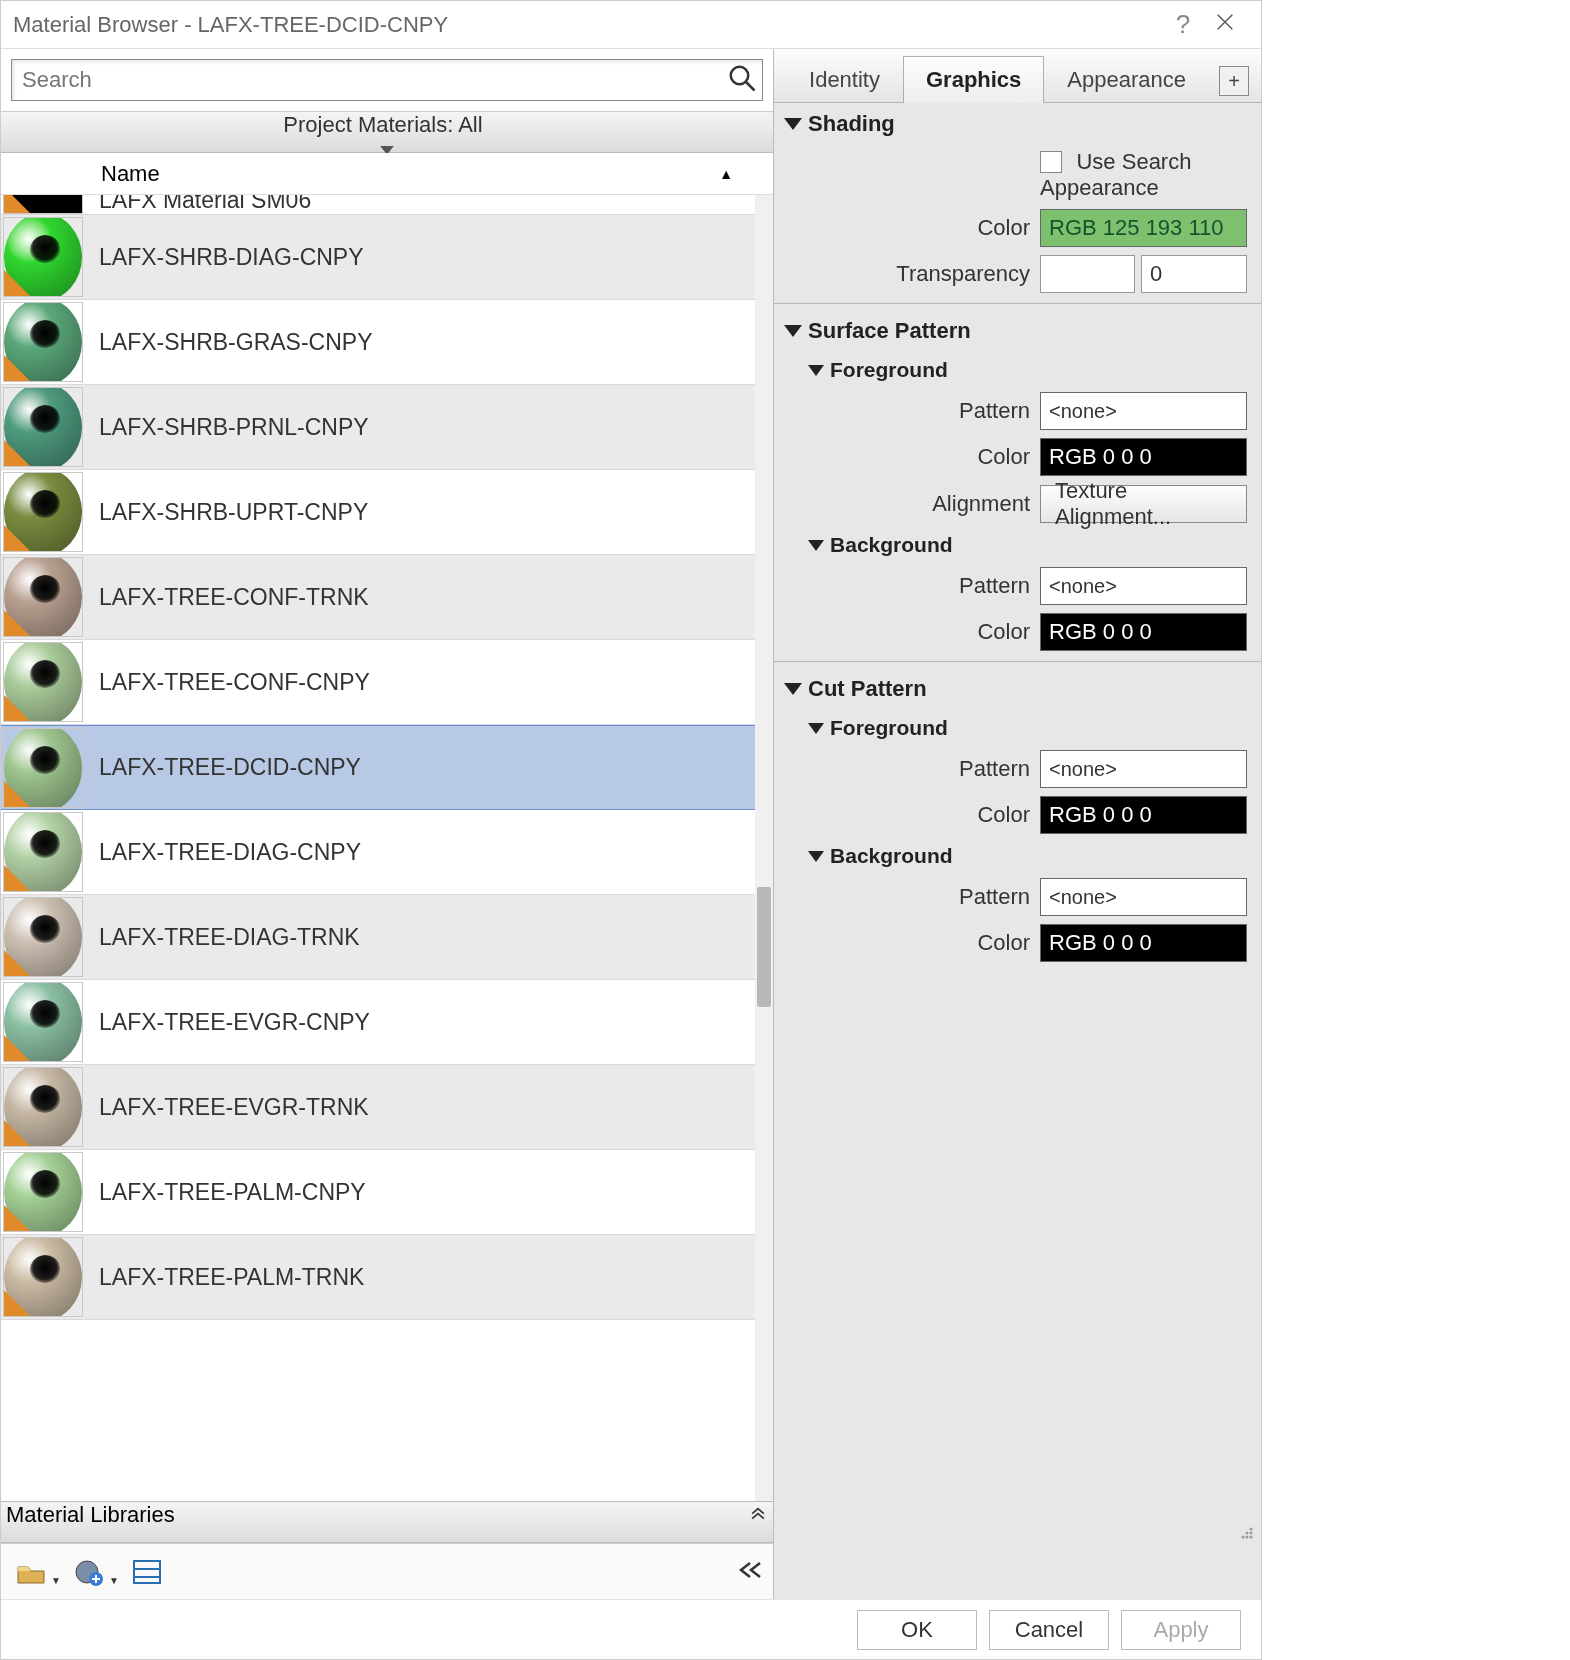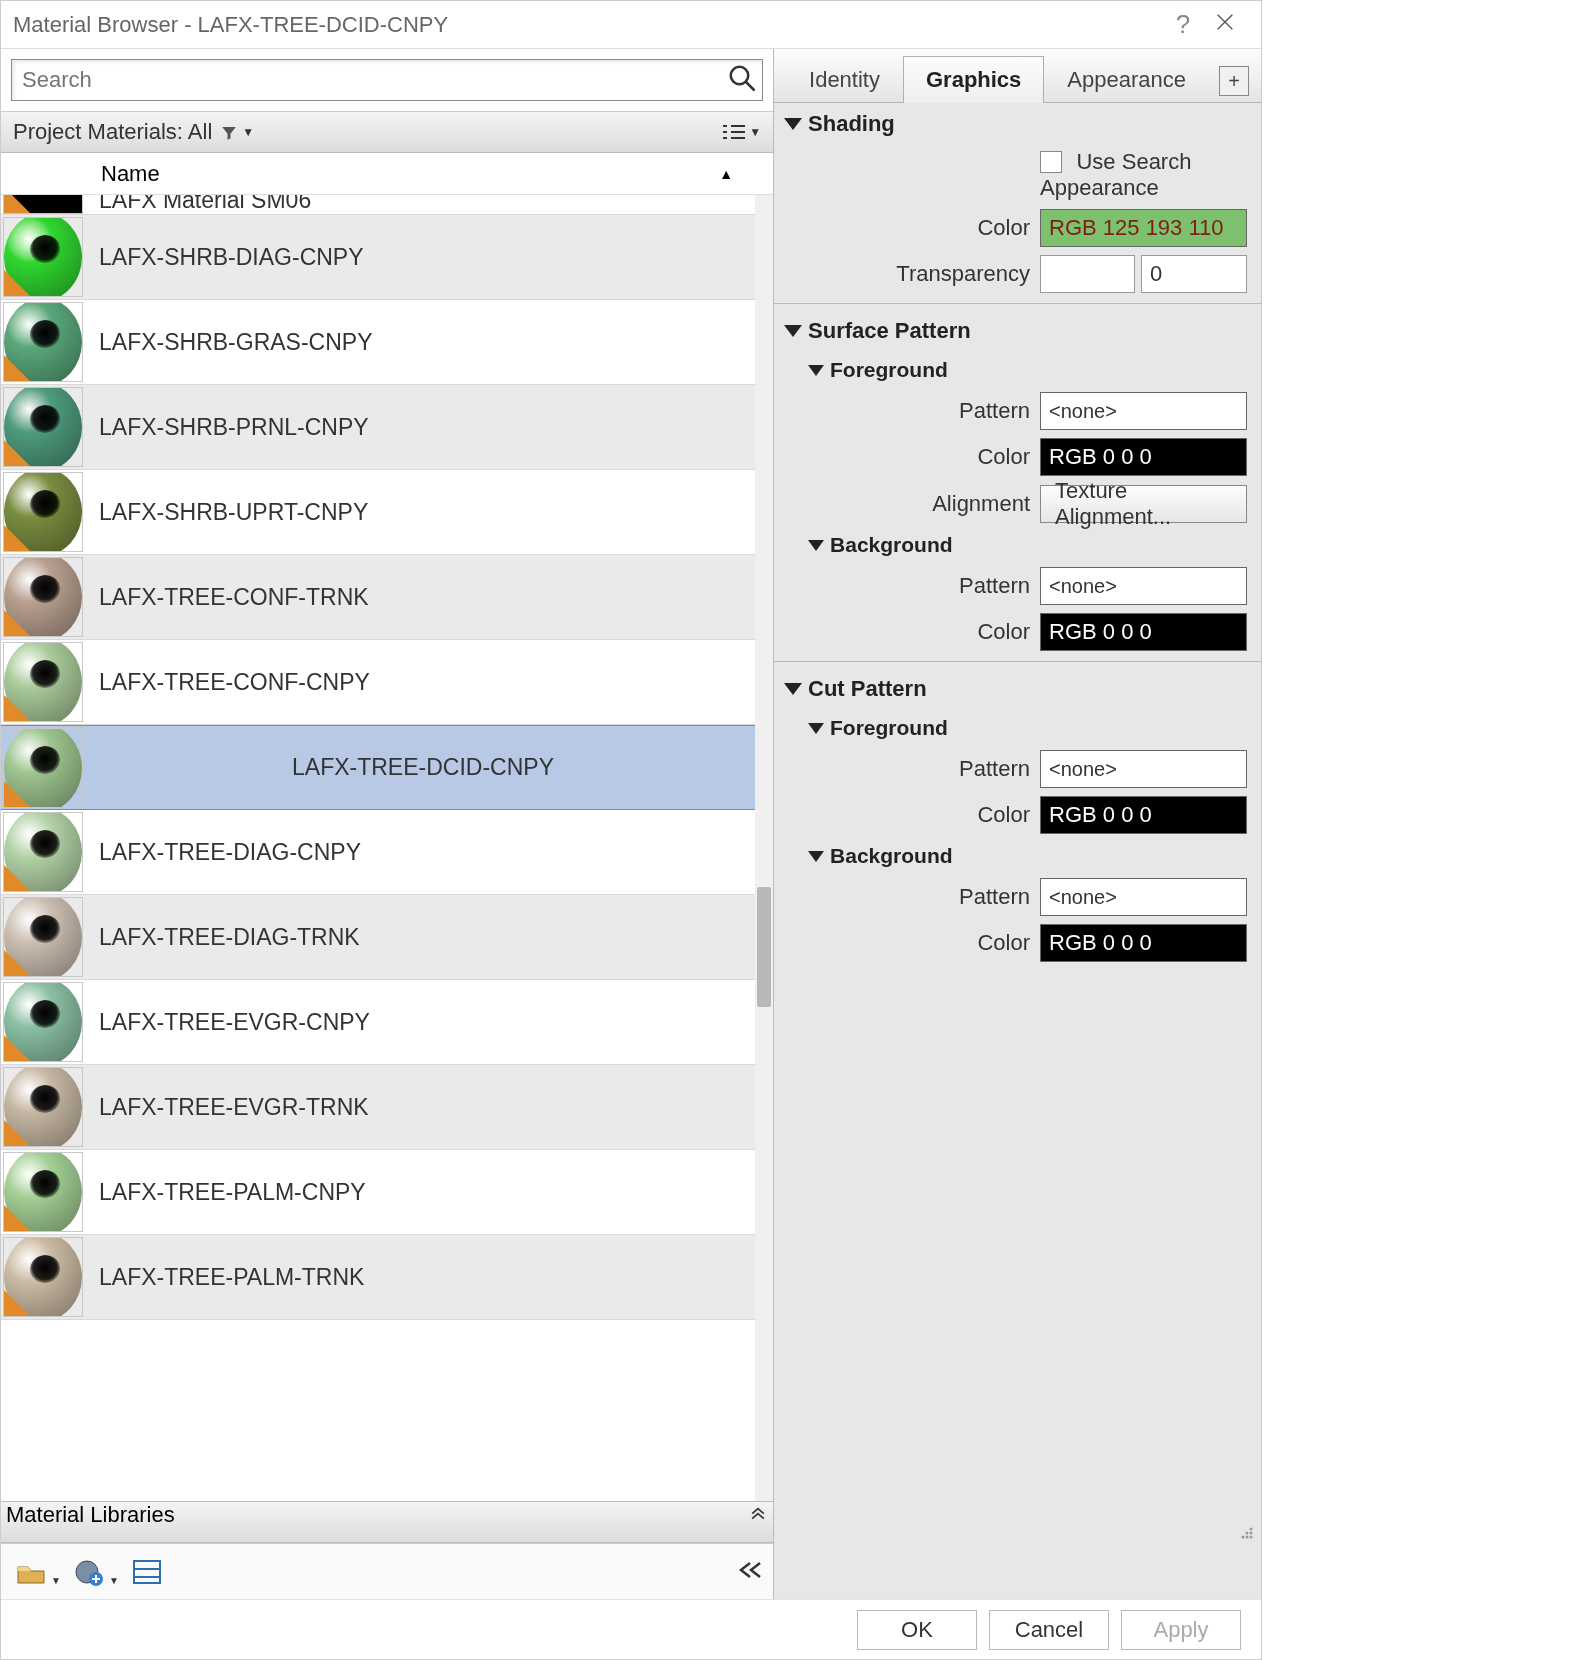--- a/index.html
+++ b/index.html
@@ -18,40 +18,40 @@
 
   
   .left { width: 920px; display: flex; flex-direction: column; border-right: 1px solid #bbb; }
   .search-wrap { padding: 10px; }
   .search { position: relative; }
   .search input { width: 100%; height: 42px; padding: 4px 44px 4px 10px; font-size: 22px; color: #666; border: 1px solid #888; box-shadow: inset 2px 2px 4px rgba(0,0,0,.1); }
   .search .mag { position: absolute; right: 6px; top: 4px; }
   .search .mag svg { width: 30px; height: 30px; }
 
   .project-head { height: 42px; display: flex; align-items: center; padding: 0 12px; font-size: 22px;
-    background: linear-gradient(#f4f4f4, #dcdcdc); border-top: 1px solid #ccc; border-bottom: 1px solid #bbb; color: #333; }
+    background: linear-gradient(#f4f4f4, #dcdcdc); border-top: 1px solid #ccc; border-bottom: 1px solid #bbb; color: #333; flex-direction: column; }
   .project-head .label { margin-right: 8px; }
   .project-head .filter svg { width: 18px; height: 18px; vertical-align: middle; }
   .project-head .drop { margin-left: 4px; font-size: 12px; color: #333; }
   .project-head .spacer { flex: 1; }
   .project-head .viewbtn svg { width: 26px; height: 20px; }
   .project-head .viewbtn { display:flex; align-items:center; }
   .project-head .viewbtn .drop { margin-left:2px; }
 
   .name-header { height: 42px; display: flex; align-items: center; padding-left: 100px; font-size: 22px; background: #fff; border-bottom: 1px solid #ddd; position: relative; }
   .name-header .sort { position: absolute; right: 40px; font-size: 14px; }
 
   .list-wrap { flex: 1; position: relative; overflow: hidden; }
   .list { position: absolute; top: 0; left: 0; right: 18px; bottom: 0; }
   .row { height: 85px; display: flex; align-items: center; border-bottom: 1px solid #d9d9d9; font-size: 23px; color: #333; padding-right: 8px; }
   .row:nth-child(even){ background:#eaeaea; }
   .row:nth-child(odd){ background:#fff; }
   .row.partial { height: 20px; overflow:hidden; align-items:flex-end; }
   .row.partial .swatch { height:20px; }
-  .row.selected { background: #b7c9e5 !important; border-top: 1px solid #6a8fc6; border-bottom: 1px solid #6a8fc6; text-align: center; }
+  .row.selected { background: #b7c9e5 !important; border-top: 1px solid #6a8fc6; border-bottom: 1px solid #6a8fc6; }
   .swatch { width: 80px; height: 80px; margin: 0 16px 0 2px; border: 1px solid #c8c8c8; display:flex; align-items:center; justify-content:center; position:relative; overflow:hidden; }
   .swatch .ball { width: 88px; height: 88px; border-radius: 50%; position: relative;
       background: radial-gradient(circle at 32% 30%, rgba(255,255,255,.95) 0%, var(--c,#888) 28%, color-mix(in srgb, var(--c,#888), #000 35%) 90%);
   }
   .swatch .hole { position:absolute; left:26px; top:22px; width:30px; height:28px; border-radius:50%; background: radial-gradient(circle at 50% 45%, #000 0%, rgba(0,0,0,.85) 55%, transparent 80%); transform: rotate(-8deg); }
   .swatch .tri { position:absolute; left:0; bottom:0; width:0; height:0; border-left:26px solid #e08a2a; border-top:26px solid transparent; }
   .swatch.black { background:#000; }
   .row .name { flex:1; white-space: nowrap; }
 
   .scrollbar { position:absolute; right:0; top:0; bottom:0; width:18px; background:#f0f0f0; }
@@ -353,21 +353,21 @@
         <div class="field">
           <span class="lbl"></span>
           <span class="val">
             <span class="checkbox"></span>
             <span class="chk-label">Use Search Appearance</span>
           </span>
         </div>
         <div class="field">
           <span class="lbl">Color</span>
           <span class="val">
-            <div class="colorbox light" style="background:#7dc16e;color:#7f1d1d;">
+            <div class="colorbox light" style="background:#7dc16e;color:#14532d;">
               <span>RGB 125 193 110</span>
             </div>
           </span>
         </div>
         <div class="field">
           <span class="lbl">Transparency</span>
           <span class="val trans-wrap">
             <div class="trans-slider"></div>
             <div class="trans-num">0</div>
           </span>

